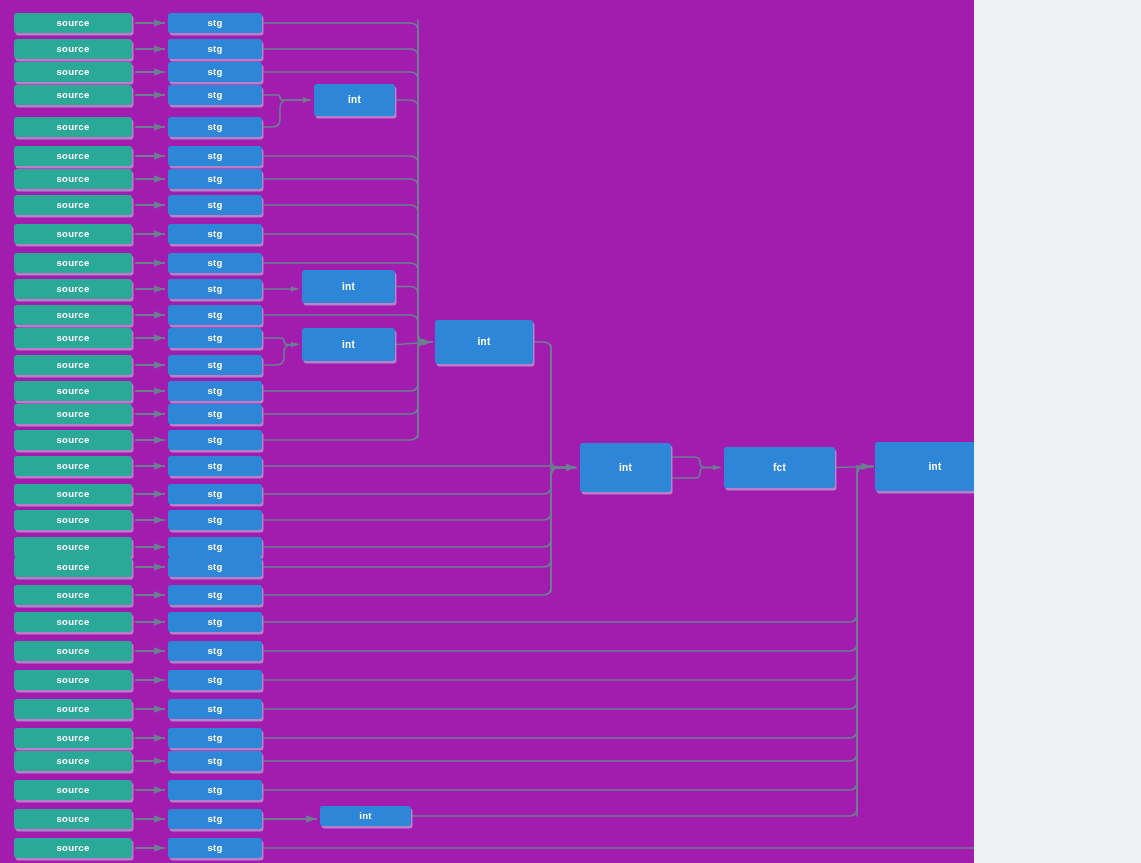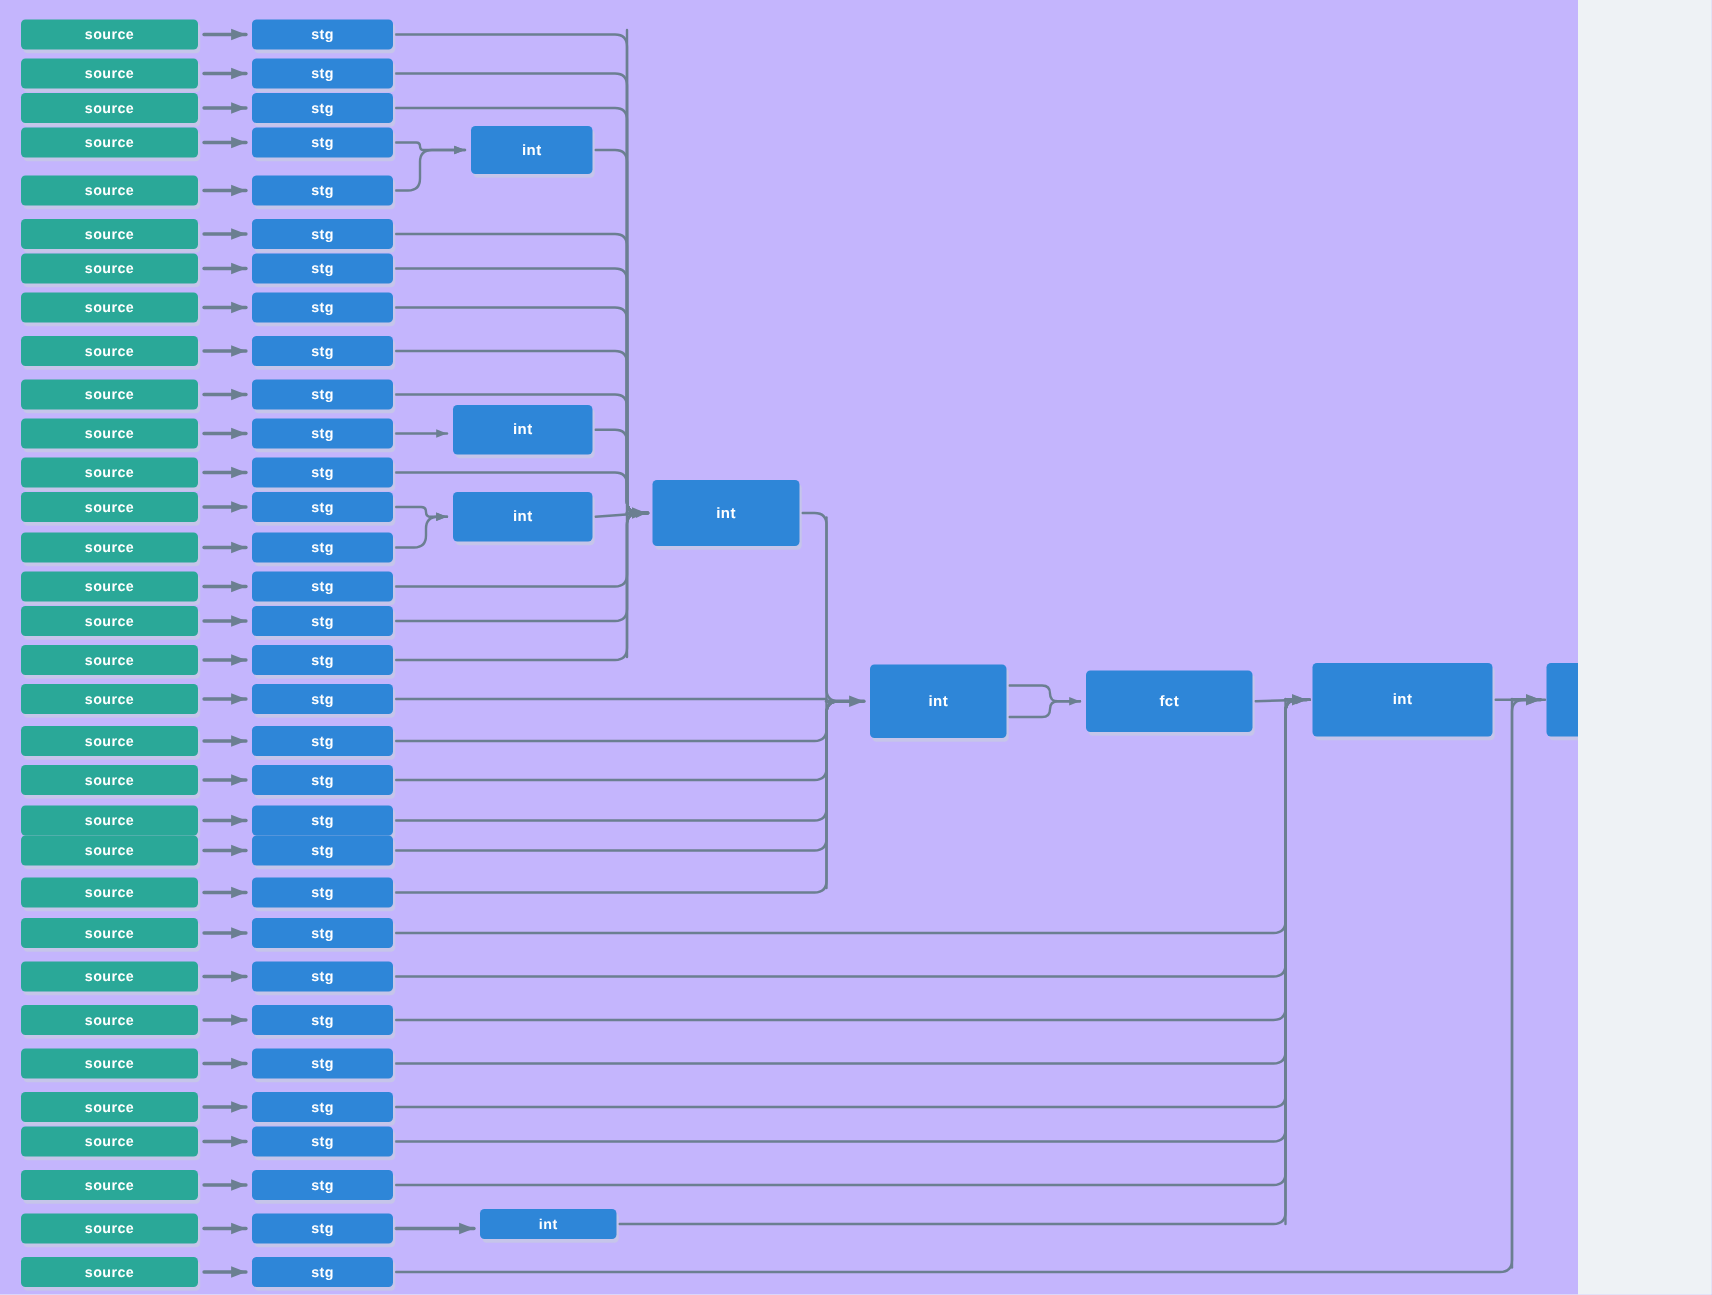--- a/index.html
+++ b/index.html
@@ -6,23 +6,23 @@
   html, body {
     margin: 0;
     padding: 0;
     background: #eef2f5;
   }
   body {
     font-family: "Liberation Sans", sans-serif;
   }
   #canvas-wrap {
     position: relative;
-    width: 1052px;
+    width: 974px;
     height: 863px;
-    background: #c4b5fd;
+    background: #a21caf;
     overflow: hidden;
   }
   svg#lineage {
     position: absolute;
     top: 0;
     left: 0;
     width: 1141px;
     height: 863px;
     display: block;
   }

